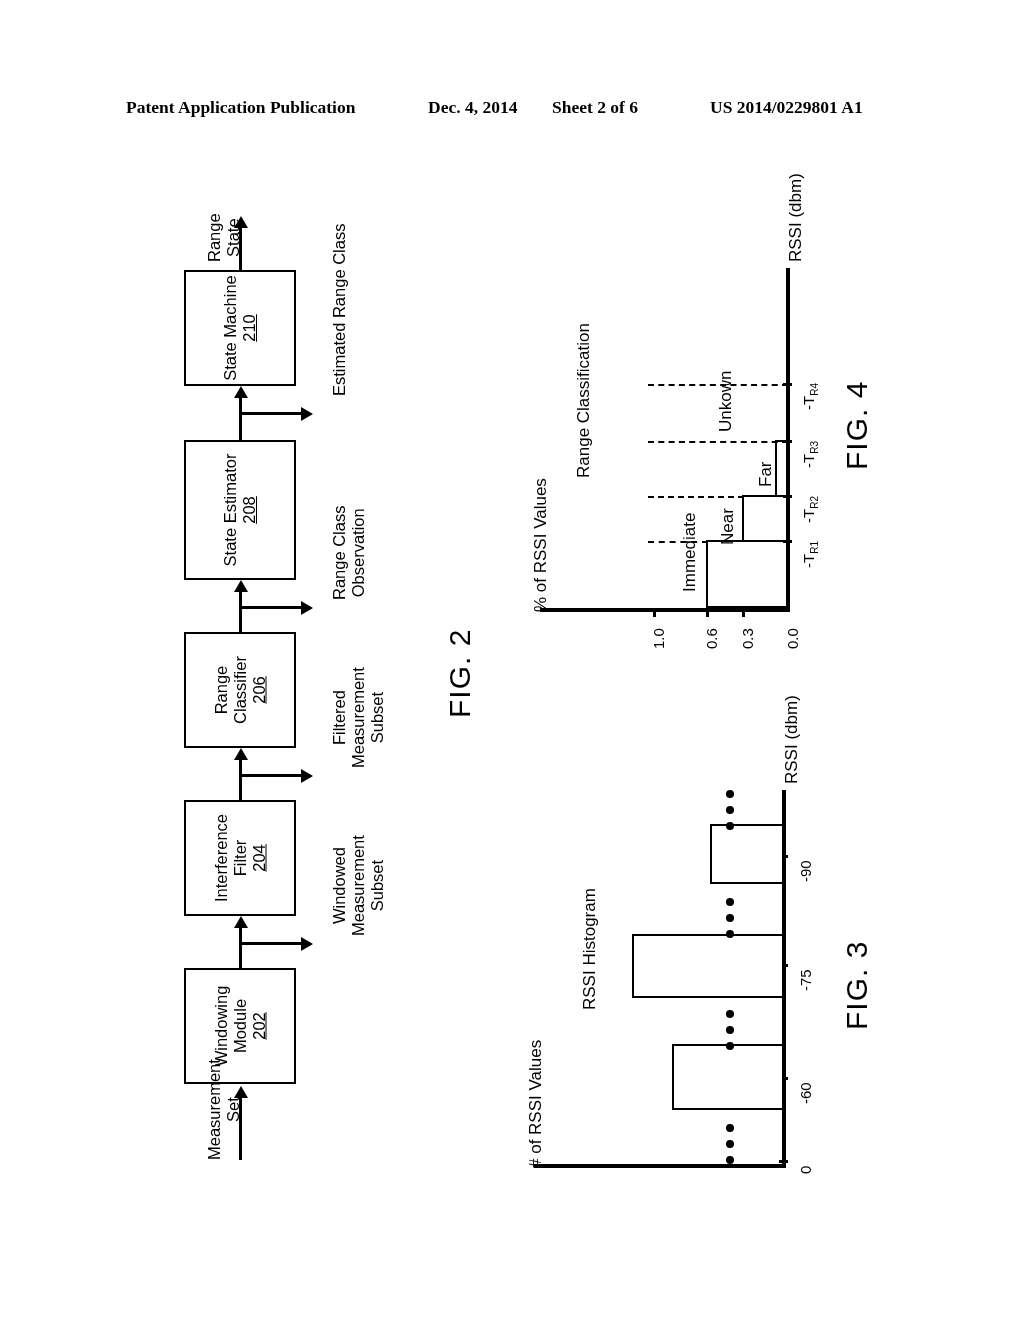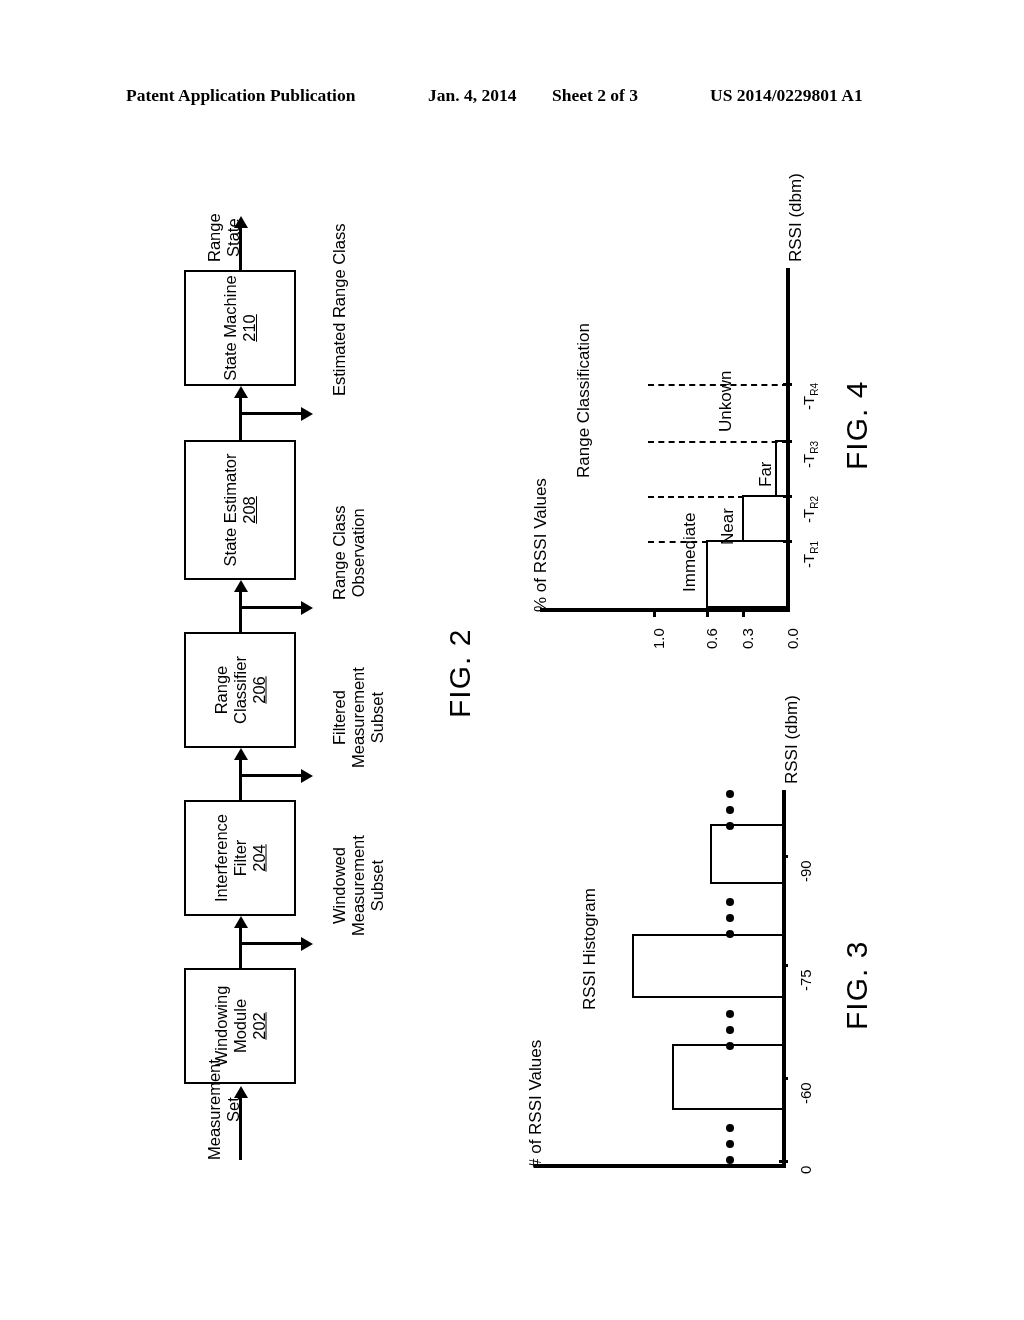--- a/index.html
+++ b/index.html
@@ -2,21 +2,21 @@
 <html><head>
 <meta charset="utf-8">
 <style>
   html,body{margin:0;padding:0;background:#fff;}
   body{width:1024px;height:1320px;position:relative;
        font-family:"Liberation Sans", sans-serif;color:#000;overflow:hidden;}
 
   
   #pub-header{position:absolute;left:0;top:85px;width:1024px;height:30px;}
   #pub-header span{position:absolute;font-family:"Liberation Serif", serif;
-      font-weight:bold;font-size:17.5px;white-space:nowrap;top:0;text-align:center;}
+      font-weight:bold;font-size:17.5px;white-space:nowrap;top:12px;text-align:center;}
   #hdr-title{left:126px;}
   #hdr-date{left:428px;}
   #hdr-sheet{left:552px;}
   #hdr-num{left:710px;}
 
   
   .rot{position:absolute;white-space:nowrap;
        transform-origin:0 0;transform:rotate(-90deg);
        font-family:"Liberation Sans", sans-serif;}
   .rot.ctr{text-align:center;}
@@ -52,22 +52,22 @@
       transform-origin:0 0;transform:rotate(-90deg);}
   .barlbl{position:absolute;white-space:nowrap;font-size:17px;
       transform-origin:0 0;transform:rotate(-90deg);}
   .sub{font-size:10px;vertical-align:sub;}
 </style>
 </head>
 <body>
 
 <div id="pub-header">
   <span id="hdr-title">Patent Application Publication</span>
-  <span id="hdr-date">Jan. 4, 2014</span>
-  <span id="hdr-sheet">Sheet 2 of 3</span>
+  <span id="hdr-date">Dec. 4, 2014</span>
+  <span id="hdr-sheet">Sheet 2 of 6</span>
   <span id="hdr-num">US 2014/0229801 A1</span>
 </div>
 
 <div id="fig2"></div>
 
 <div class="vline" style="left:239px;top:228px;height:70px;"></div>
 <div class="arrow-up" style="left:233.5px;top:216px;"></div>
 <div class="rot ctr" id="f2-out" style="left:205px;top:262px;font-size:16.5px;line-height:19px;">Range<br>State</div>
 
 <div class="fbox" style="left:184px;top:270px;width:112px;height:116px;">

